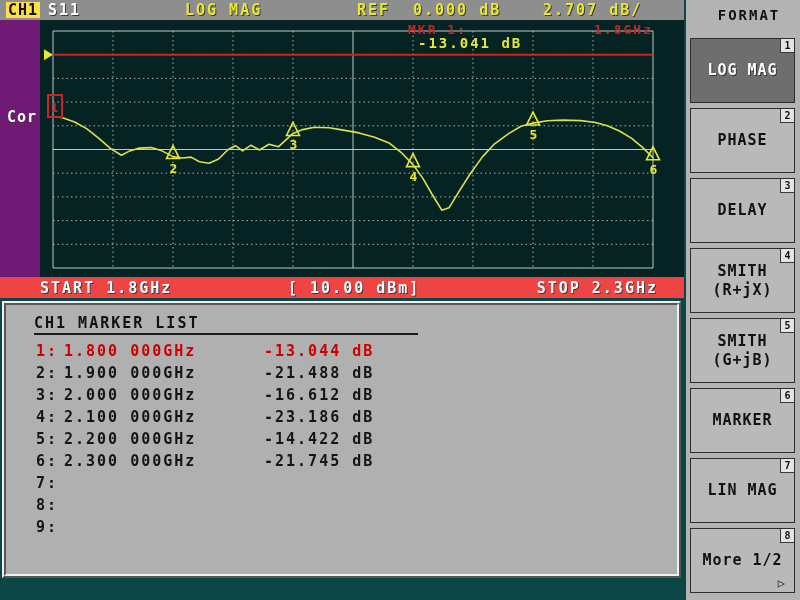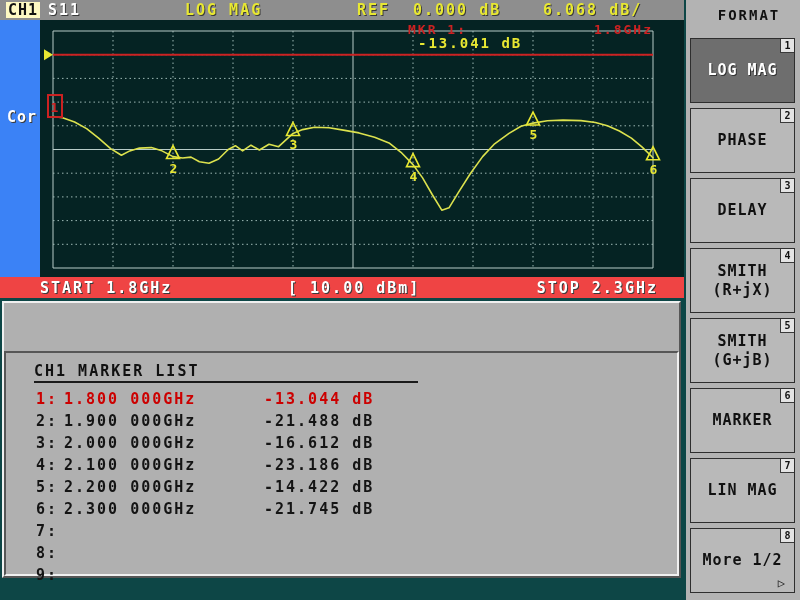--- a/index.html
+++ b/index.html
@@ -6,46 +6,46 @@
   .screen{
     position:relative;width:800px;height:600px;overflow:hidden;
     background:#0d4646;
     font-family:"DejaVu Sans Mono","Liberation Mono",monospace;
     font-weight:bold;
     -webkit-font-smoothing:none;
   }
   
   .top-bar{position:absolute;left:0;top:0;width:684px;height:20px;background:#8e8e8e;}
   .top-bar span{position:absolute;top:2px;font-size:15px;letter-spacing:2px;line-height:16px;}
-  .ch1-box{left:6px;width:34px;background:#fef9c3;color:#111;text-align:center;letter-spacing:1px !important;}
+  .ch1-box{left:6px;width:34px;background:#fde047;color:#111;text-align:center;letter-spacing:1px !important;}
   .s11{left:48px;color:#fff;text-shadow:1px 1px 0 #3a3a3a;}
   .fmt-label{left:185px;color:#e8e832;text-shadow:1px 1px 0 #3a3a3a;}
   .ref-label{left:357px;color:#e8e832;text-shadow:1px 1px 0 #3a3a3a;}
   .ref-val{left:413px;color:#e8e832;text-shadow:1px 1px 0 #3a3a3a;text-align:right;}
   .scale-val{left:543px;color:#e8e832;text-shadow:1px 1px 0 #3a3a3a;}
   
   .graph-region{position:absolute;left:0;top:20px;width:684px;height:257px;background:#052323;}
-  .cor-strip{position:absolute;left:0;top:0;width:40px;height:257px;background:#3b82f6;}
+  .cor-strip{position:absolute;left:0;top:0;width:40px;height:257px;background:#701a75;}
   .cor-label{position:absolute;left:7px;top:88px;color:#fff;font-size:15px;letter-spacing:1px;text-shadow:1px 1px 0 #3a3a3a;}
   #plot-svg{position:absolute;left:40px;top:0;}
   
   .freq-bar{position:absolute;left:0;top:277px;width:684px;height:21px;background:#ef4444;}
   .freq-bar span{position:absolute;top:2px;color:#fff;font-size:15px;letter-spacing:2px;text-shadow:1px 1px 0 #3a3a3a;}
   .start-label{left:40px;}
   .power-label{left:288px;}
   .stop-label{right:26px;}
   
   .marker-panel{
     position:absolute;left:2px;top:301px;width:679px;height:277px;box-sizing:border-box;
     background:#b0b0b0;border:2px solid;border-color:#f0f0f0 #565656 #565656 #f0f0f0;
   }
   .marker-inner{
     position:absolute;left:0;top:0;right:0;bottom:0;
     border:2px solid;border-color:#565656 #f0f0f0 #f0f0f0 #565656;
-    padding:8px 0 0 20px;box-sizing:border-box;color:#111;margin-top:48px;
+    padding:8px 0 0 20px;box-sizing:border-box;color:#111;
   }
   .ml-title{display:inline-block;margin-left:8px;font-size:15px;letter-spacing:2px;
     width:384px;border-bottom:2px solid #1a1a1a;padding-bottom:1px;}
   .ml-rows{margin-top:5px;}
   .ml-row{display:flex;height:22px;line-height:22px;font-size:15px;letter-spacing:2px;color:#141414;}
   .mk-num{width:32px;text-align:right;flex:none;}
   .mk-freq{margin-left:6px;width:200px;flex:none;}
   .mk-val{flex:none;}
   .ml-row.highlight{color:#cc0000;}
   
@@ -71,21 +71,21 @@
 <body>
 
 <div class="screen">
 
   <div class="top-bar">
     <span class="ch1-box">CH1</span>
     <span class="s11">S11</span>
     <span class="fmt-label">LOG MAG</span>
     <span class="ref-label">REF</span>
     <span class="ref-val">0.000 dB</span>
-    <span class="scale-val">6.068 dB/</span>
+    <span class="scale-val">2.707 dB/</span>
   </div>
 
   <div class="graph-region">
     <div class="cor-strip">
       <span class="cor-label">Cor</span>
     </div>
     <svg id="plot-svg" width="644" height="257">
         <line x1="13" y1="11" x2="13" y2="248" stroke="#b8ccc8" stroke-width="1" stroke-dasharray="none"></line>
         <line x1="73" y1="11" x2="73" y2="248" stroke="#9db8b4" stroke-width="1" stroke-dasharray="1.5,3"></line>
         <line x1="133" y1="11" x2="133" y2="248" stroke="#9db8b4" stroke-width="1" stroke-dasharray="1.5,3"></line>

